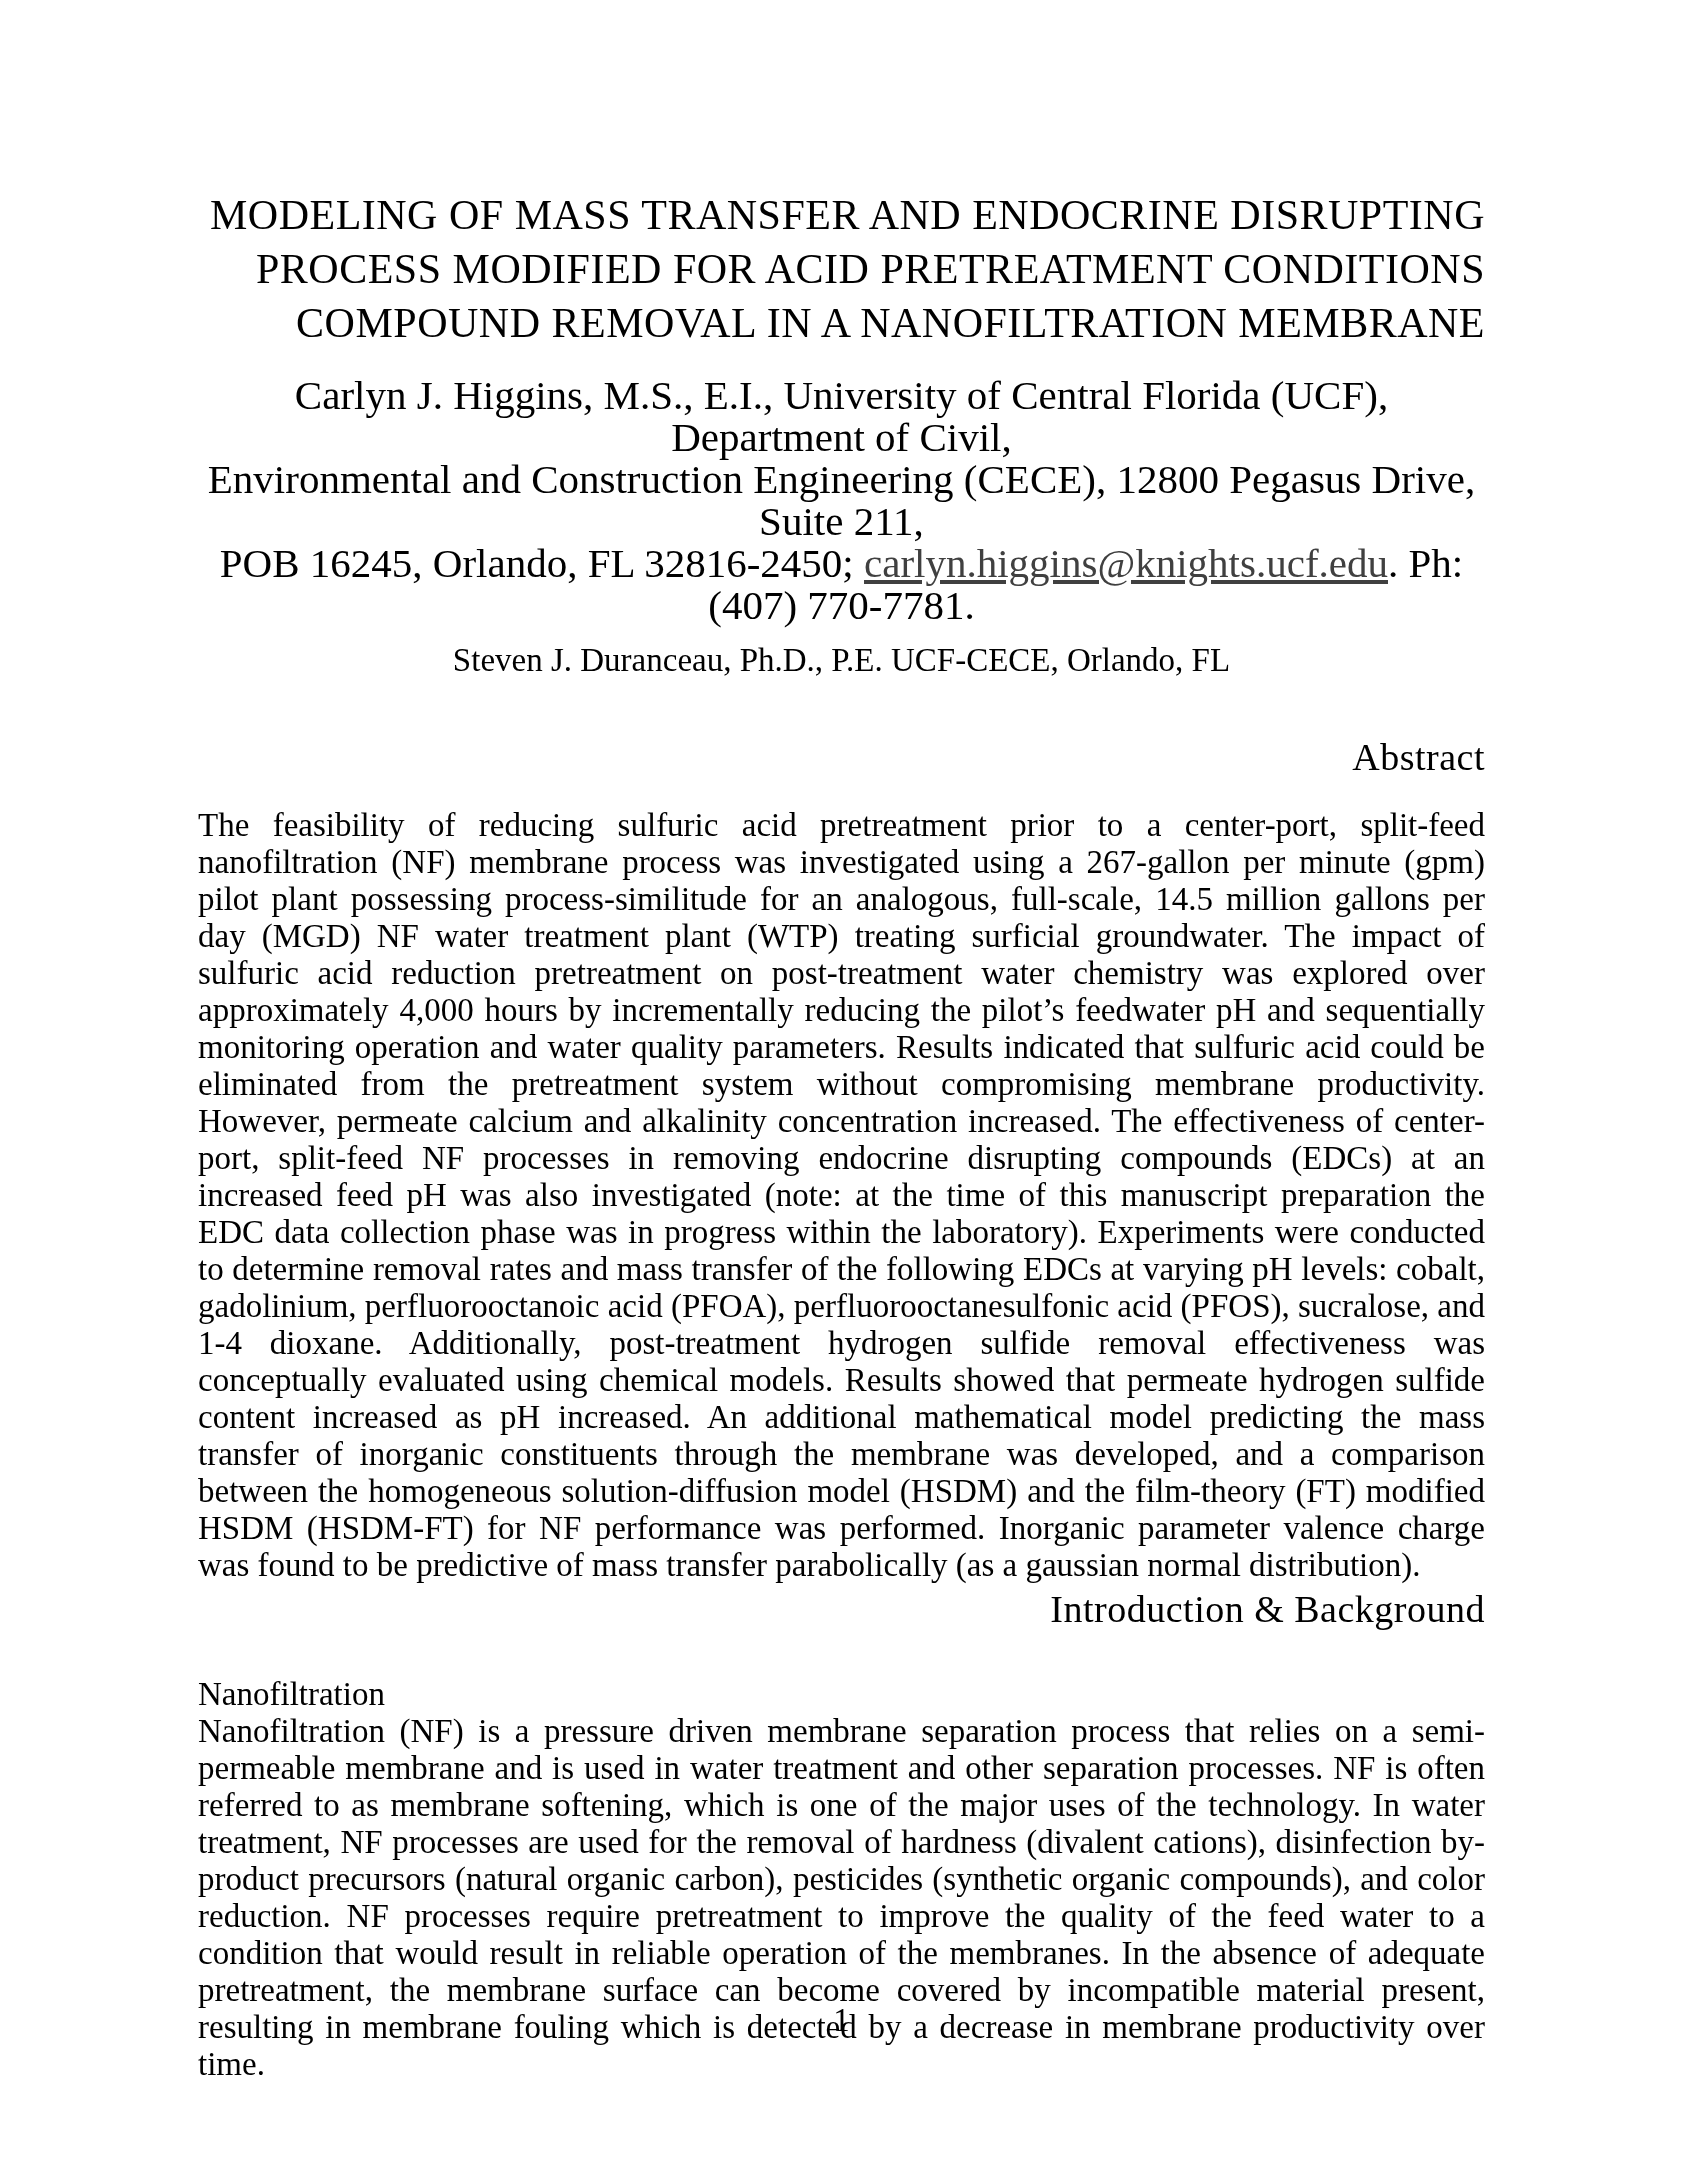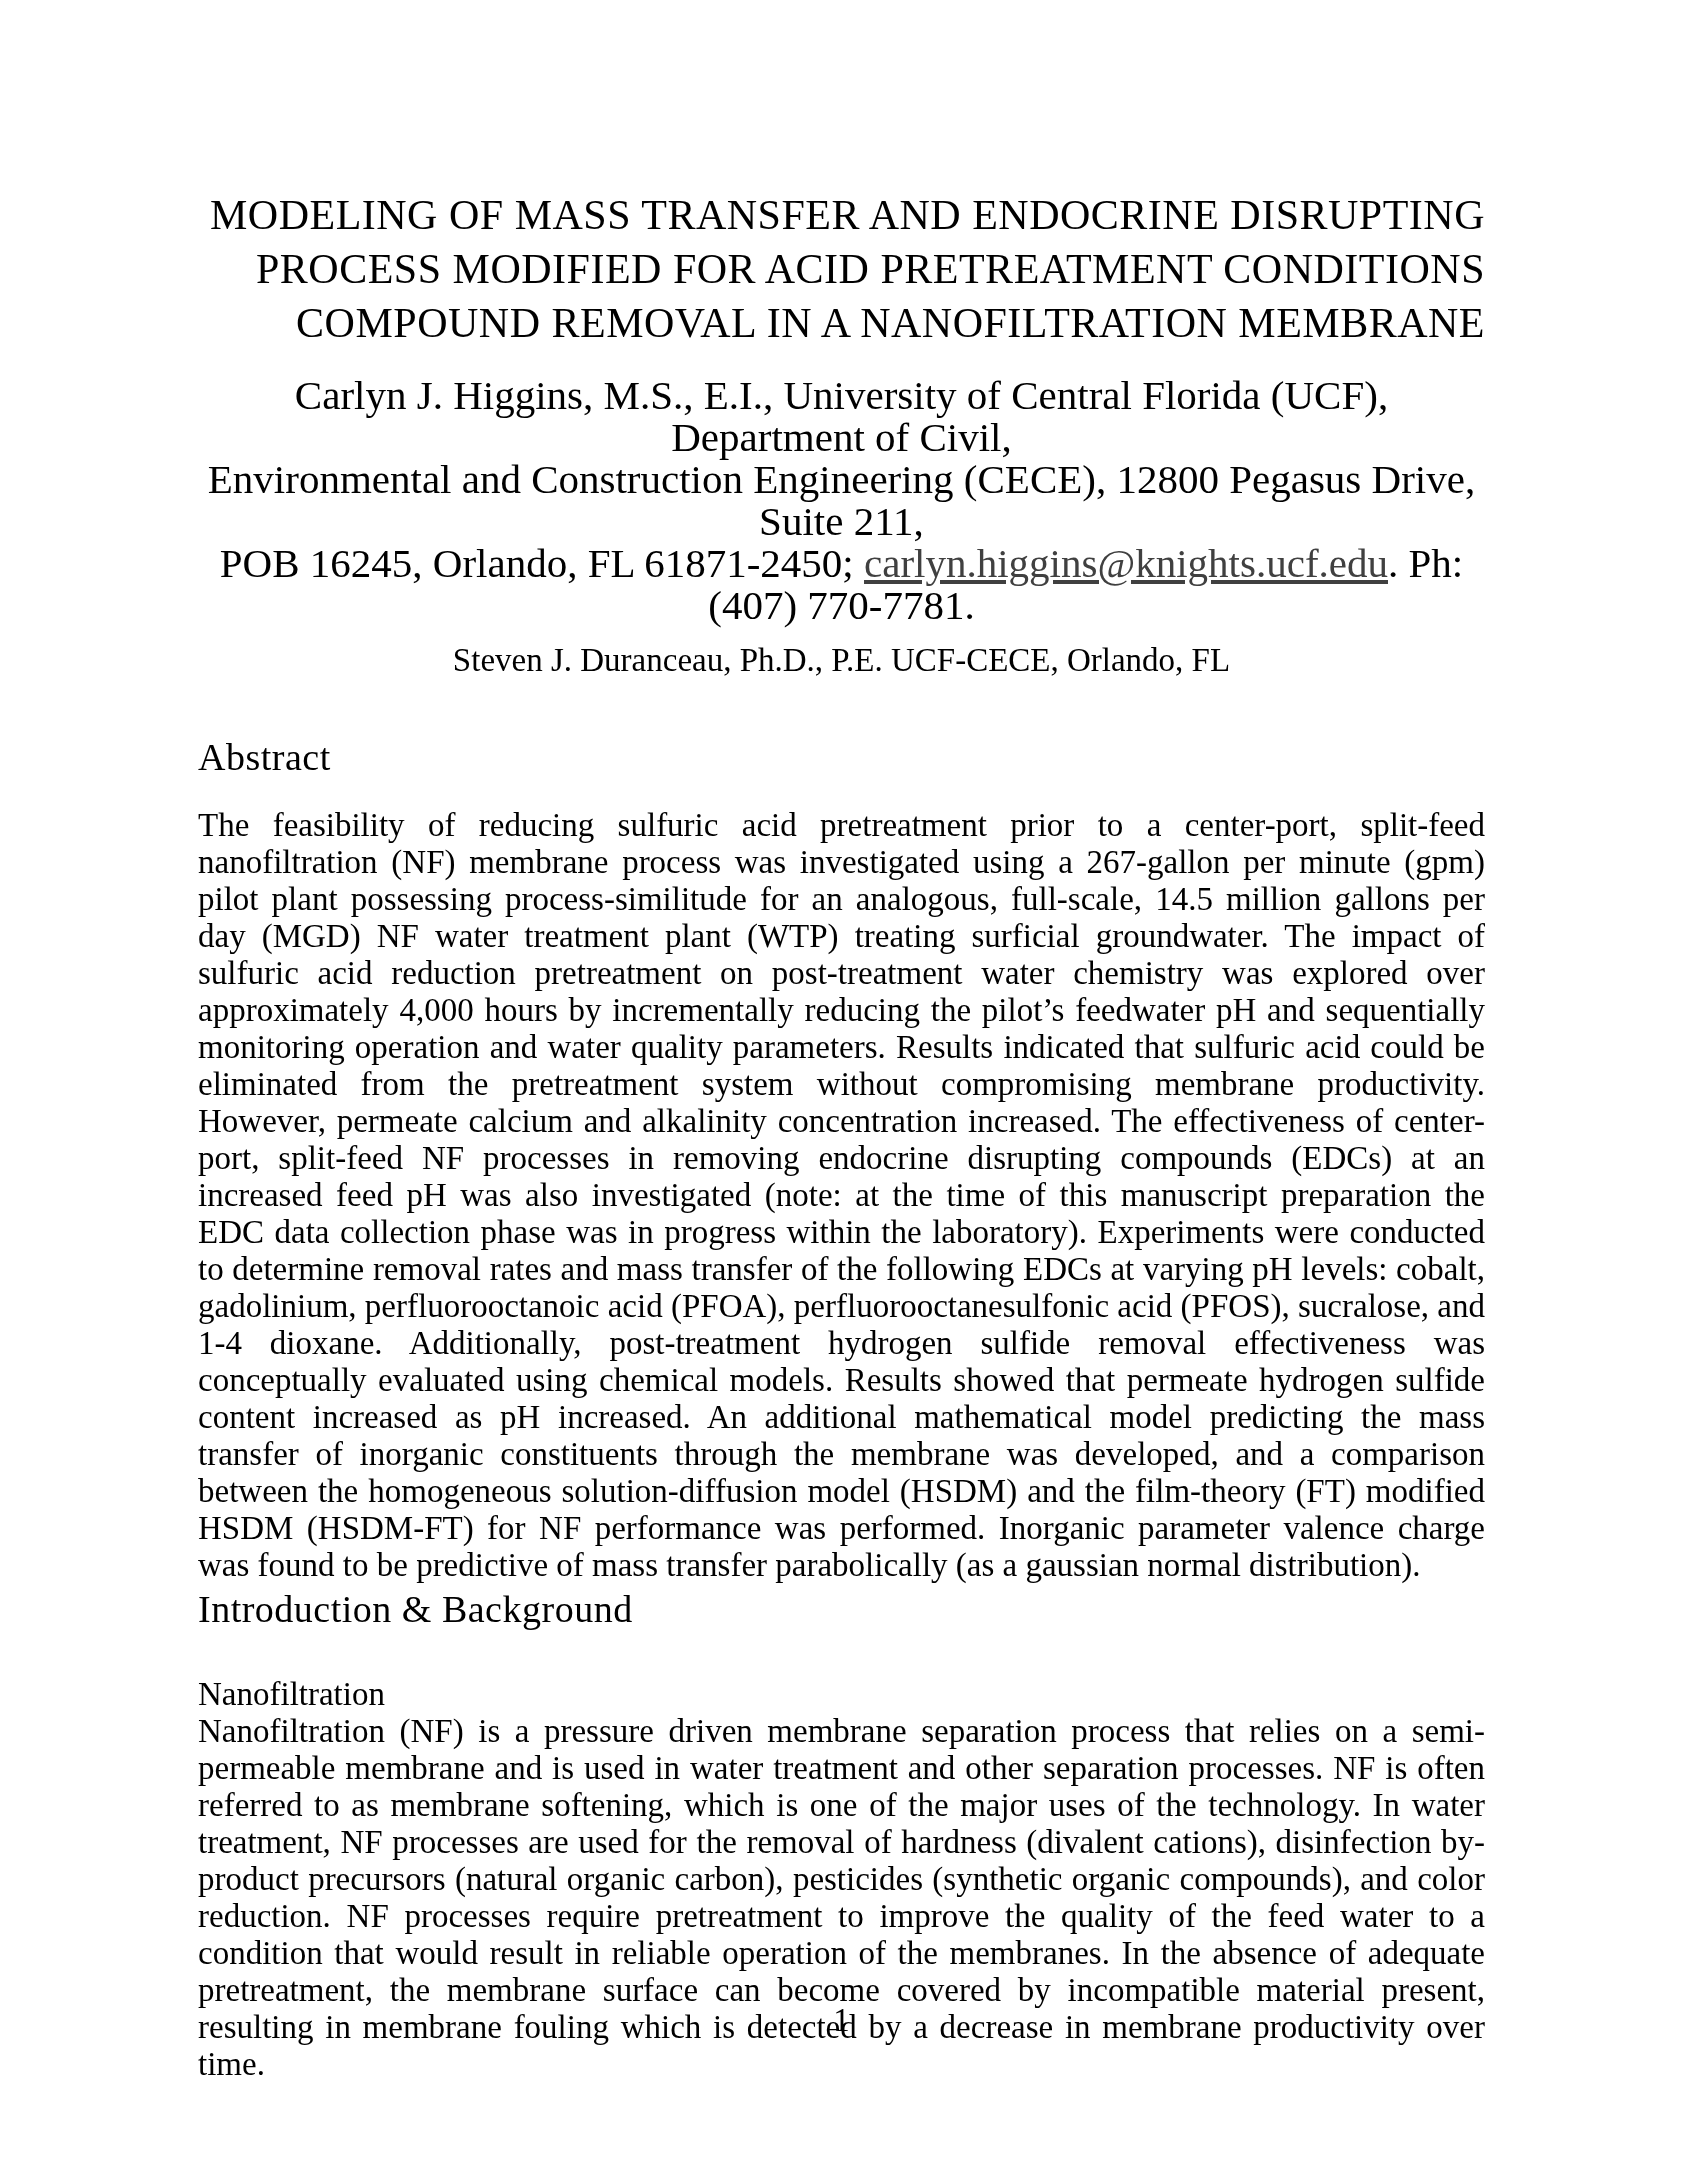--- a/index.html
+++ b/index.html
@@ -38,21 +38,21 @@
   .coauthor {
     margin-top: 13px;
     font-size: 33px;
     line-height: 42px;
     text-align: center;
   }
   .section {
     font-size: 38px;
     line-height: 50px;
     font-weight: 400;
-    text-align: left;
+    text-align: right;
     letter-spacing: 0.5px;
   }
   .section.abstract { margin-top: 51px; margin-bottom: 25px; }
   .section.intro { margin-bottom: 42px; }
   .body-text {
     font-size: 33px;
     line-height: 37px;
     text-align: justify;
     text-justify: inter-word;
   }
@@ -78,21 +78,21 @@
 
   <h1 class="title">
     <span class="tline">MODELING OF MASS TRANSFER AND ENDOCRINE DISRUPTING</span>
     <span class="tline">PROCESS MODIFIED FOR ACID PRETREATMENT CONDITIONS</span>
     <span class="tline">COMPOUND REMOVAL IN A NANOFILTRATION MEMBRANE</span>
   </h1>
 
   <div class="authors">
     <div>Carlyn J. Higgins, M.S., E.I., University of Central Florida (UCF), Department of Civil,</div>
     <div>Environmental and Construction Engineering (CECE), 12800 Pegasus Drive, Suite 211,</div>
-    <div><span>POB 16245, Orlando, FL 61871-2450; </span><a class="email">carlyn.higgins@knights.ucf.edu</a><span>. Ph: (407) 770-7781.</span></div>
+    <div><span>POB 16245, Orlando, FL 32816-2450; </span><a class="email">carlyn.higgins@knights.ucf.edu</a><span>. Ph: (407) 770-7781.</span></div>
   </div>
 
   <div class="coauthor">Steven J. Duranceau, Ph.D., P.E. UCF-CECE, Orlando, FL</div>
 
   <h2 class="section abstract">Abstract</h2>
 
   <p class="body-text">The feasibility of reducing sulfuric acid pretreatment prior to a center-port, split-feed nanofiltration (NF) membrane process was investigated using a 267-gallon per minute (gpm) pilot plant possessing process-similitude for an analogous, full-scale, 14.5 million gallons per day (MGD) NF water treatment plant (WTP) treating surficial groundwater. The impact of sulfuric acid reduction pretreatment on post-treatment water chemistry was explored over approximately 4,000 hours by incrementally reducing the pilot’s feedwater pH and sequentially monitoring operation and water quality parameters. Results indicated that sulfuric acid could be eliminated from the pretreatment system without compromising membrane productivity. However, permeate calcium and alkalinity concentration increased. The effectiveness of center-port, split-feed NF processes in removing endocrine disrupting compounds (EDCs) at an increased feed pH was also investigated (note: at the time of this manuscript preparation the EDC data collection phase was in progress within the laboratory). Experiments were conducted to determine removal rates and mass transfer of the following EDCs at varying pH levels: cobalt, gadolinium, perfluorooctanoic acid (PFOA), perfluorooctanesulfonic acid (PFOS), sucralose, and 1-4 dioxane. Additionally, post-treatment hydrogen sulfide removal effectiveness was conceptually evaluated using chemical models. Results showed that permeate hydrogen sulfide content increased as pH increased. An additional mathematical model predicting the mass transfer of inorganic constituents through the membrane was developed, and a comparison between the homogeneous solution-diffusion model (HSDM) and the film-theory (FT) modified HSDM (HSDM-FT) for NF performance was performed. Inorganic parameter valence charge was found to be predictive of mass transfer parabolically (as a gaussian normal distribution).</p>
 
   <h2 class="section intro">Introduction &amp; Background</h2>
 

